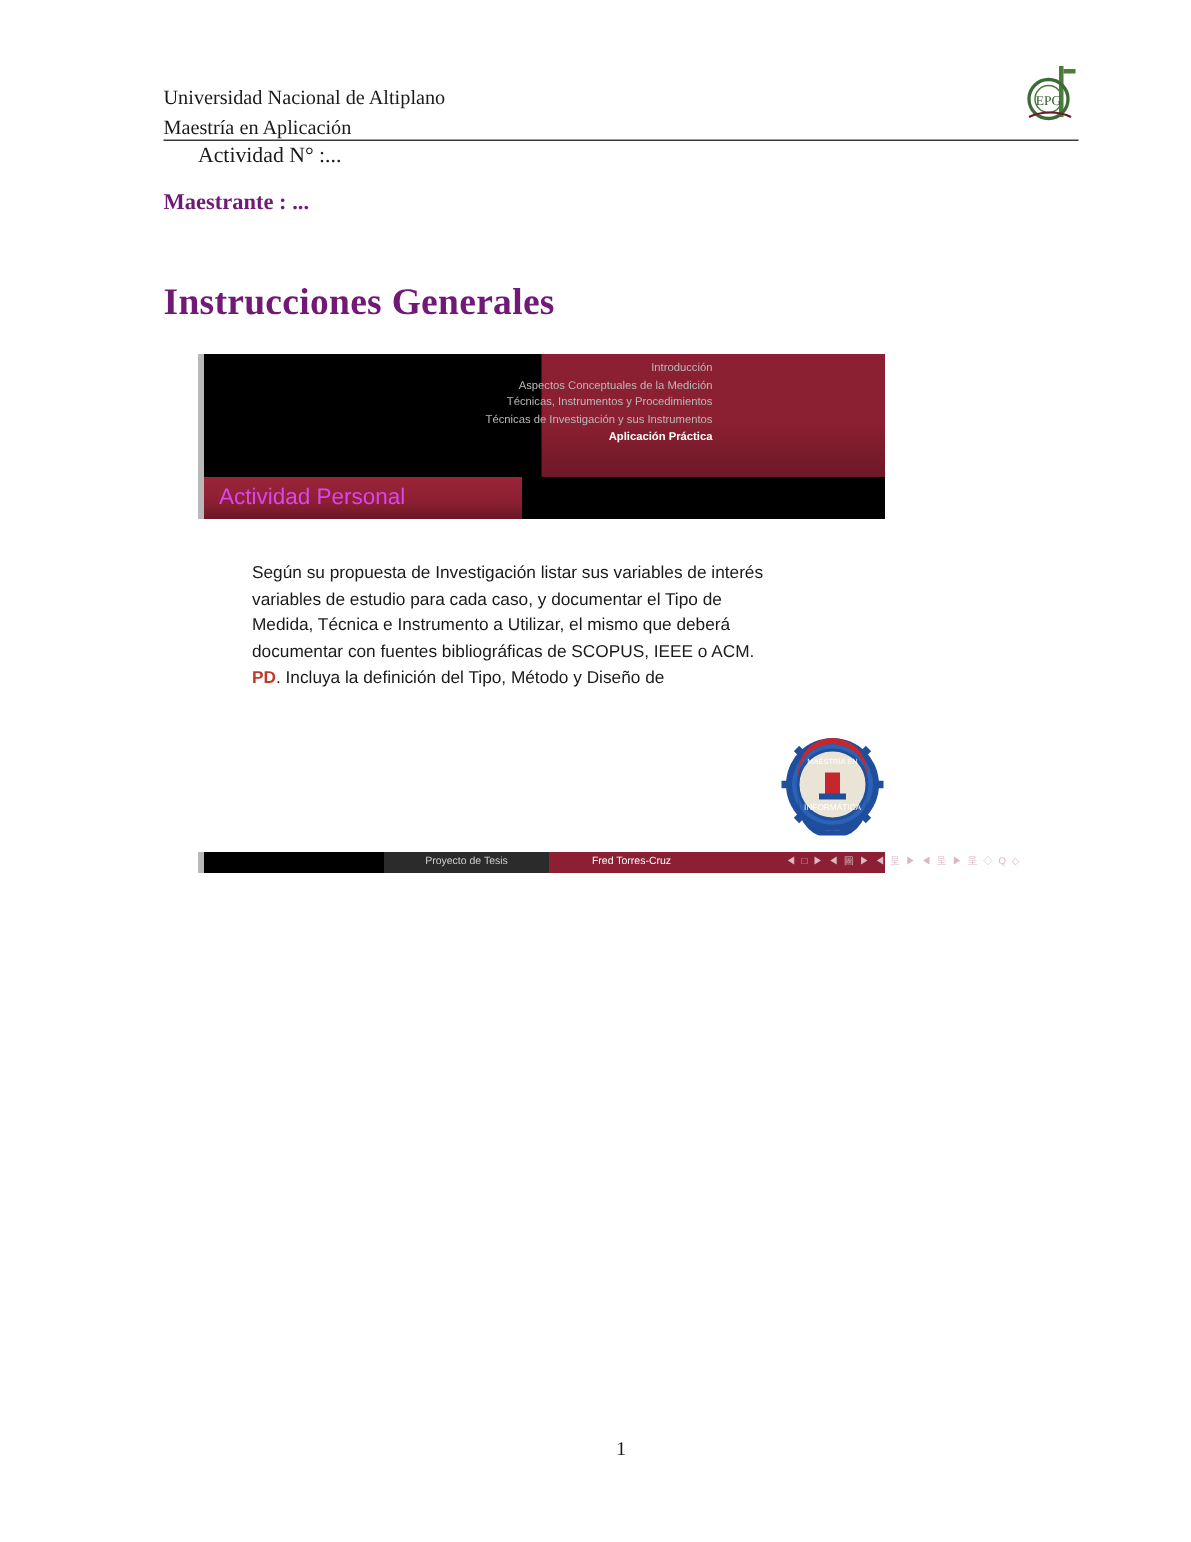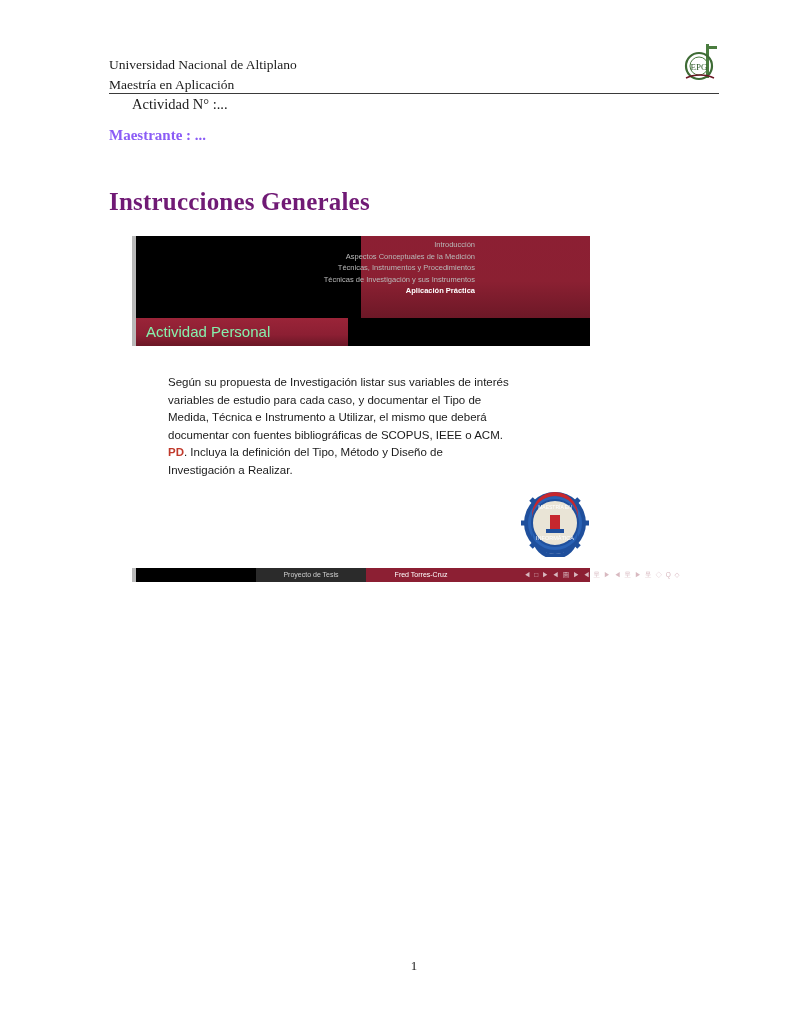--- a/index.html
+++ b/index.html
@@ -51,21 +51,21 @@
     font-size: 14.5px;
     color: #1a1a1a;
   }
   .maestrante {
     position: absolute;
     left: 92px;
     top: 127px;
     font-family: "Liberation Serif", serif;
     font-size: 15px;
     font-weight: bold;
-    color: #8b5cf6;
+    color: #701a75;
   }
 
   
   .logo {
     position: absolute;
     left: 663px;
     top: 44px;
     width: 48px;
     height: 46px;
   }
@@ -136,21 +136,21 @@
     width: 216px;
     height: 28px;
     background: linear-gradient(to bottom, #9a2438 0%, #8c1f33 60%, #6b1726 100%);
   }
   .slide-title-text {
     position: absolute;
     left: 14px;
     top: 5px;
     font-family: "Liberation Sans", sans-serif;
     font-size: 15px;
-    color: #86efac;
+    color: #d946ef;
   }
   .slide-accent-left {
     position: absolute;
     left: 0;
     top: 0;
     width: 4px;
     height: 110px;
     background: #b9b9b9;
   }
   .slide-body {
@@ -295,21 +295,20 @@
     <div class="slide-accent-left"></div>
 
     <div class="slide-body">
       <div>Según su propuesta de Investigación listar sus variables de interés</div>
       <div>variables de estudio para cada caso, y documentar el Tipo de</div>
       <div>Medida, Técnica e Instrumento a Utilizar, el mismo que deberá</div>
       <div>documentar con fuentes bibliográficas de SCOPUS, IEEE o ACM.</div>
       <div>
         <span class="pd-red">PD</span><span>. Incluya la definición del Tipo, Método y Diseño de</span>
       </div>
-      <div>Investigación a Realizar.</div>
     </div>
 
     <div class="slide-emblem">
       <svg width="78" height="68" viewBox="0 0 78 68" xmlns="http://www.w3.org/2000/svg">
         <g transform="translate(39,34)">
           <g fill="#1f4f9c">
             <circle cx="0" cy="0" r="31"></circle>
           </g>
           <g stroke="#1f4f9c" stroke-width="5">
             <line x1="-34" y1="0" x2="34" y2="0"></line>

